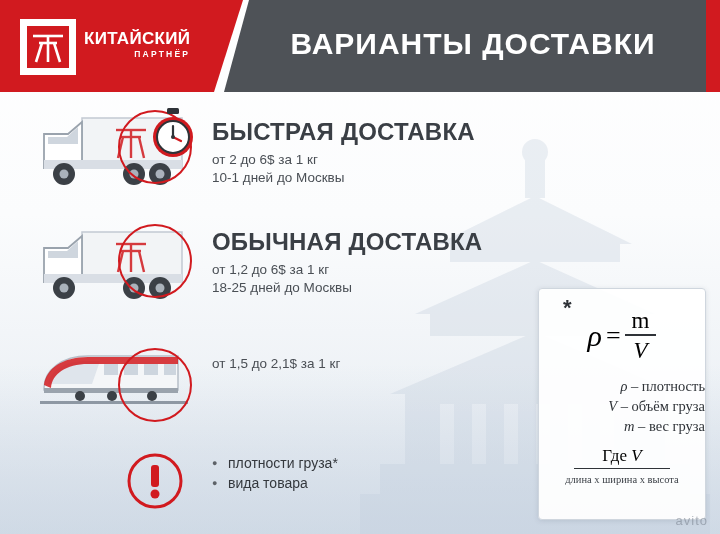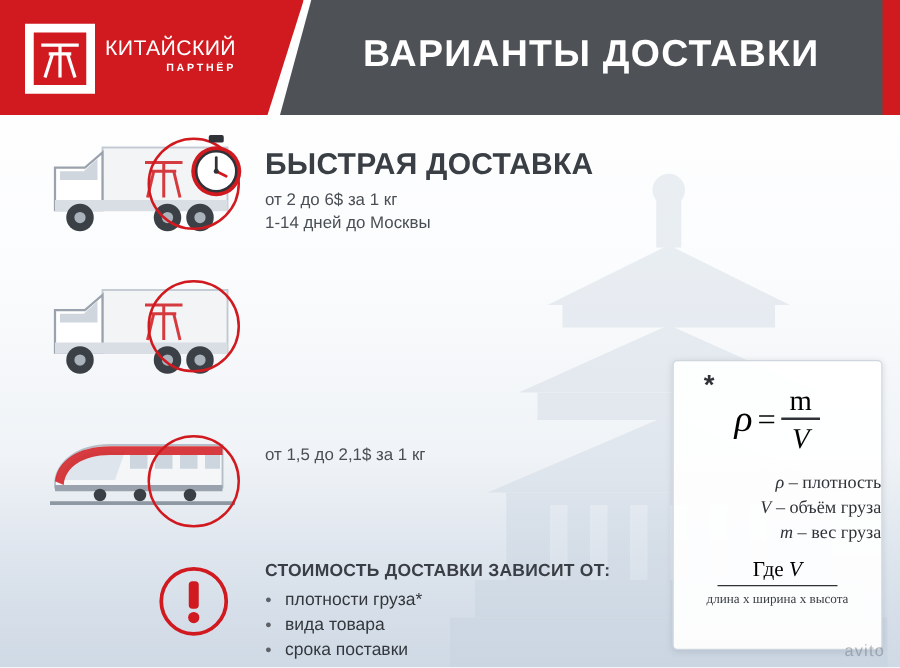--- a/index.html
+++ b/index.html
@@ -60,21 +60,21 @@
   
   .logo-box{
     position:absolute; left:20px; top:19px; width:56px; height:56px;
     background:#ffffff; z-index:5;
     display:flex; align-items:center; justify-content:center;
   }
   .logo-box svg{ width:48px; height:48px; }
   .logo-text{
     position:absolute; left:84px; top:30px; z-index:5; color:#fff;
   }
-  .logo-text .l1{ font-size:17px; font-weight:normal; letter-spacing:.3px; line-height:18px;}
+  .logo-text .l1{ font-size:17px; font-weight:bold; letter-spacing:.3px; line-height:18px;}
   .logo-text .l2{ font-size:8.5px; font-weight:bold; letter-spacing:2.2px; text-align:right; line-height:12px;}
 
   
   .row { position:absolute; }
   .row .title {
     font-size:24px; font-weight:bold; color:#3a3f45; letter-spacing:.2px;
     white-space:nowrap;
   }
   .row .sub {
     font-size:13.5px; color:#4a4f55; margin-top:6px; white-space:nowrap;
@@ -240,21 +240,21 @@
       <circle cx="25" cy="31" r="20" fill="#d11a1f"></circle>
       <circle cx="25" cy="31" r="16" fill="#ffffff" stroke="#2f3338" stroke-width="2"></circle>
       <path d="M25 31 L25 20" stroke="#2f3338" stroke-width="2.2" stroke-linecap="round"></path>
       <path d="M25 31 L33 35" stroke="#d11a1f" stroke-width="2.2" stroke-linecap="round"></path>
       <circle cx="25" cy="31" r="2" fill="#2f3338"></circle>
     </svg>
   </div>
   <div class="row row1">
     <div class="title">БЫСТРАЯ ДОСТАВКА</div>
     <div class="sub">от 2 до 6$ за 1 кг</div>
-    <div class="sub2">1-14 дней до Москвы</div>
+    <div class="sub2">10-1 дней до Москвы</div>
   </div>
 
   <div class="art art2">
     <svg width="150" height="92" viewBox="0 0 150 92" xmlns="http://www.w3.org/2000/svg">
       <rect x="44" y="14" width="100" height="50" fill="#f2f4f6" stroke="#c2c9d2" stroke-width="1.5"></rect>
       <path d="M6 30 L30 30 L44 18 L44 64 L6 64 Z" fill="#ffffff" stroke="#9aa3ad" stroke-width="1.8"></path>
       <path d="M10 33 L29 33 L40 23 L40 40 L10 40 Z" fill="#cfd6de"></path>
       <rect x="6" y="56" width="138" height="9" fill="#d9dee5"></rect>
       <circle cx="26" cy="70" r="11" fill="#3b4046"></circle>
         <circle cx="26" cy="70" r="4.5" fill="#aab2bb"></circle>
@@ -265,20 +265,25 @@
       <g stroke="#d11a1f" stroke-width="2.4" fill="none" opacity=".85">
         <path d="M78 26 H108"></path>
           <path d="M93 26 V54"></path>
         <path d="M83 33 H103"></path>
           <path d="M85 33 L80 54"></path>
           <path d="M101 33 L106 54"></path>
       </g>
     </svg>
   </div>
   <div class="ring ring2"></div>
+  <div class="row row2">
+    <div class="title">ОБЫЧНАЯ ДОСТАВКА</div>
+    <div class="sub">от 1,2 до 6$ за 1 кг</div>
+    <div class="sub2">18-25 дней до Москвы</div>
+  </div>
 
   <div class="art art3">
     <svg width="148" height="70" viewBox="0 0 148 70" xmlns="http://www.w3.org/2000/svg">
       <path d="M4 44 C4 26 22 12 48 12 L138 12 L138 46 L4 46 Z" fill="#f4f6f8" stroke="#b6bec8" stroke-width="1.5"></path>
       <path d="M8 40 C10 27 24 17 46 17 L60 17 L52 40 Z" fill="#dfe5ec"></path>
       <path d="M4 41 C6 25 22 13 48 13 L138 13 L138 20 L48 20 C26 20 12 30 11 44 Z" fill="#d11a1f" opacity=".85"></path>
       <rect x="64" y="20" width="14" height="11" fill="#cdd5de"></rect>
       <rect x="84" y="20" width="14" height="11" fill="#cdd5de"></rect>
       <rect x="104" y="20" width="14" height="11" fill="#cdd5de"></rect>
       <rect x="124" y="20" width="12" height="11" fill="#cdd5de"></rect>
@@ -295,25 +300,23 @@
   </div>
 
   <div class="excl">
     <svg width="58" height="58" viewBox="0 0 58 58" xmlns="http://www.w3.org/2000/svg">
       <circle cx="29" cy="29" r="26" fill="none" stroke="#d11a1f" stroke-width="3"></circle>
       <rect x="25" y="13" width="8" height="22" rx="3" fill="#d11a1f"></rect>
       <circle cx="29" cy="42" r="4.5" fill="#d11a1f"></circle>
     </svg>
   </div>
   <div class="bottom">
-    <div class="heading">СТОИМОСТЬ ДОСТАВКИ ЗАВИСИТ ОТ:</div>
     <ul>
       <li>плотности груза*</li>
       <li>вида товара</li>
-      <li>срока поставки</li>
     </ul>
   </div>
 
   <div class="card">
     <div class="star">*</div>
     <div class="frm">
       <span class="rho">ρ</span>
       <span class="eq">=</span>
       <span class="frac">
         <span class="num" style="display:block;">m</span>

